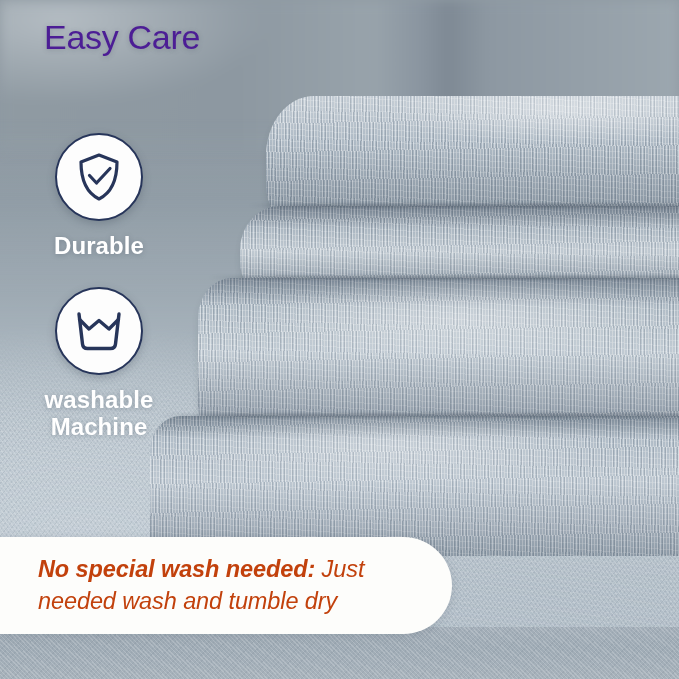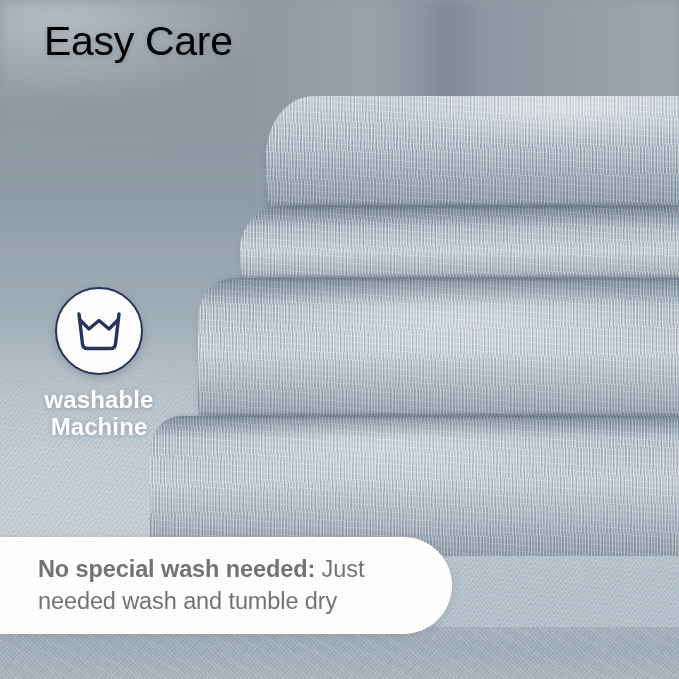--- a/index.html
+++ b/index.html
@@ -136,21 +136,21 @@
   
   .crease{
     position:absolute; height:3px;
     background:linear-gradient(90deg, rgba(70,82,96,0) 0%, rgba(70,82,96,.45) 14%, rgba(70,82,96,.55) 70%, rgba(70,82,96,.30) 100%);
     filter:blur(1.4px);
   }
 
   
   #headline{
     position:absolute; left:44px; top:18px;
-    font-size:41px; font-weight:400; color:#000000;
+    font-size:34px; font-weight:400; color:#4c1d95;
     letter-spacing:-.3px; line-height:1.15;
     text-shadow:0 1px 5px rgba(70,82,96,.30);
   }
 
   
   .feature{ position:absolute; width:176px; text-align:center; }
   #feature-durable{ left:11px; top:133px; }
   #feature-wash{ left:11px; top:287px; }
 
   .badge{
@@ -174,22 +174,23 @@
     position:absolute; left:0; top:537px;
     width:452px; height:97px;
     background:#fdfdfb;
     border-radius:0 49px 49px 0;
     display:flex; align-items:center;
     box-shadow:0 2px 10px rgba(60,72,86,.18);
   }
   #banner-text{
     padding-left:38px; padding-right:46px;
     font-size:23.5px; line-height:1.33;
-    color:#737373; font-weight:300;
+    color:#c2410c; font-weight:300;
     letter-spacing:-.1px;
+    font-style:italic;
   }
   #banner-text .lead{ font-weight:700; }
 </style>
 </head>
 <body>
 
 <div id="stage">
 
   <div class="bg-base"></div>
   <div class="bg-wall"></div>
@@ -203,20 +204,31 @@
     <div class="fold" id="fold4"></div>
     <div class="crease" style="left:70px;  top:108px; width:450px;"></div>
     <div class="crease" style="left:30px;  top:180px; width:490px;"></div>
     <div class="crease" style="left:-20px; top:318px; width:550px;"></div>
   </div>
 
   <div class="bg-bottomband"></div>
 
   <div id="headline">Easy Care</div>
 
+  <div class="feature" id="feature-durable">
+    <div class="badge">
+      <span>
+        <svg width="54" height="54" viewBox="0 0 54 54" fill="none">
+          <path d="M27 5 L45 12 C45 30 39 43 27 49 C15 43 9 30 9 12 Z" stroke="#27355a" stroke-width="3.2" stroke-linejoin="round" fill="none"></path>
+          <path d="M17.5 25.5 L24.5 33 L38 18.5" stroke="#27355a" stroke-width="3.2" stroke-linecap="round" stroke-linejoin="round" fill="none"></path>
+        </svg>
+      </span>
+    </div>
+    <div class="feature-label">Durable</div>
+  </div>
 
   <div class="feature" id="feature-wash">
     <div class="badge">
       <span>
         <svg width="54" height="46" viewBox="0 0 54 46" fill="none">
           <path d="M7 6 L10.5 36 C10.8 39 12.6 40.5 15.5 40.5 L38.5 40.5 C41.4 40.5 43.2 39 43.5 36 L47 6" stroke="#27355a" stroke-width="3.4" stroke-linecap="round" stroke-linejoin="round" fill="none"></path>
           <path d="M7.6 11.5 L17 21 L27 12.5 L37 21 L46.4 11.5" stroke="#27355a" stroke-width="3.4" stroke-linecap="round" stroke-linejoin="round" fill="none"></path>
         </svg>
       </span>
     </div>

